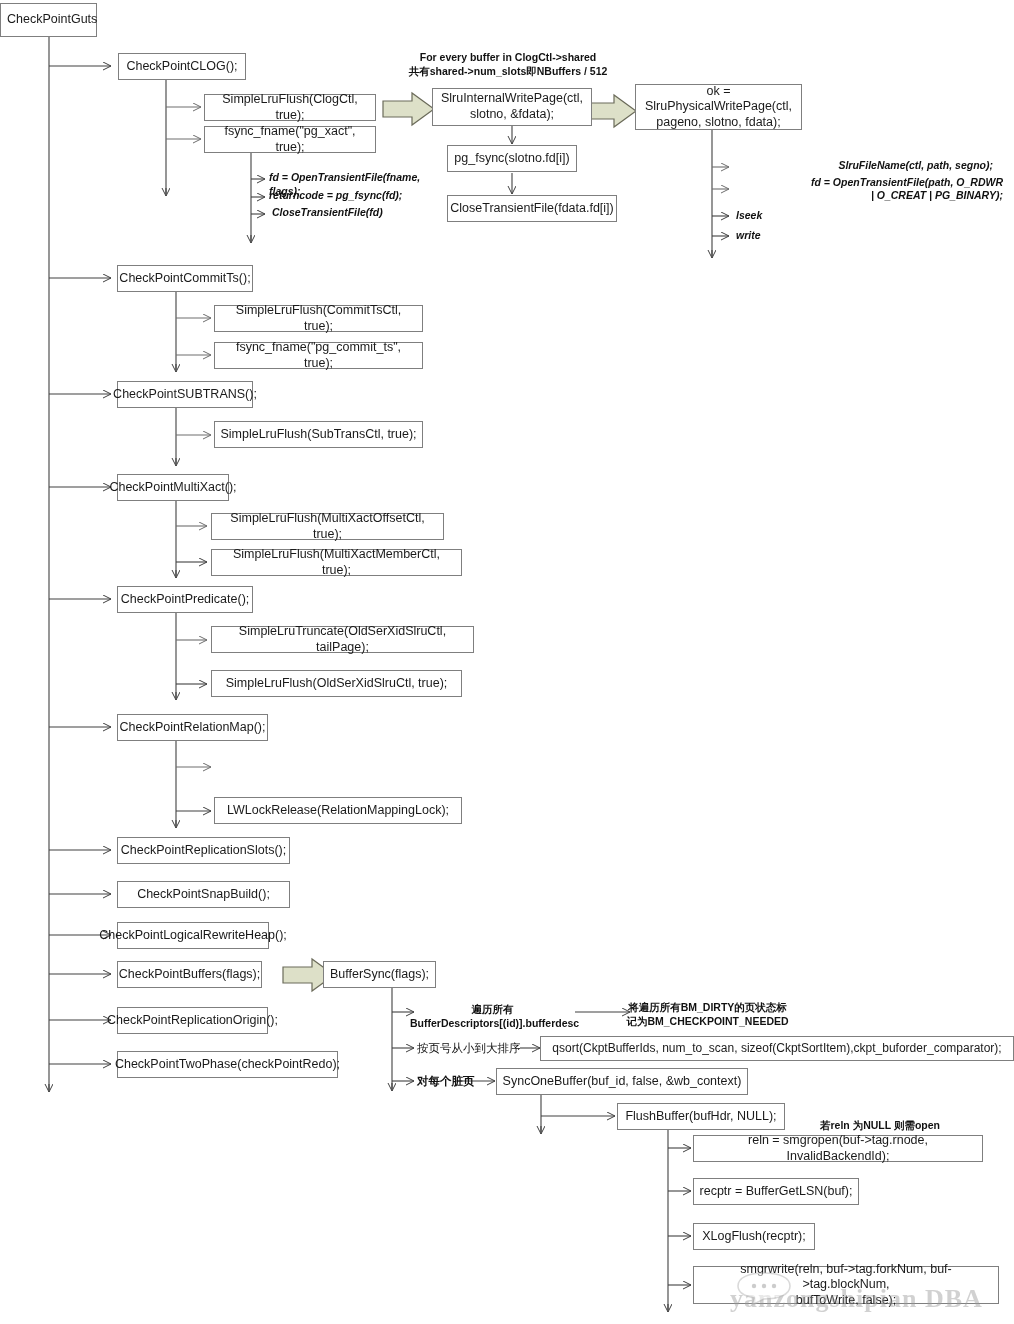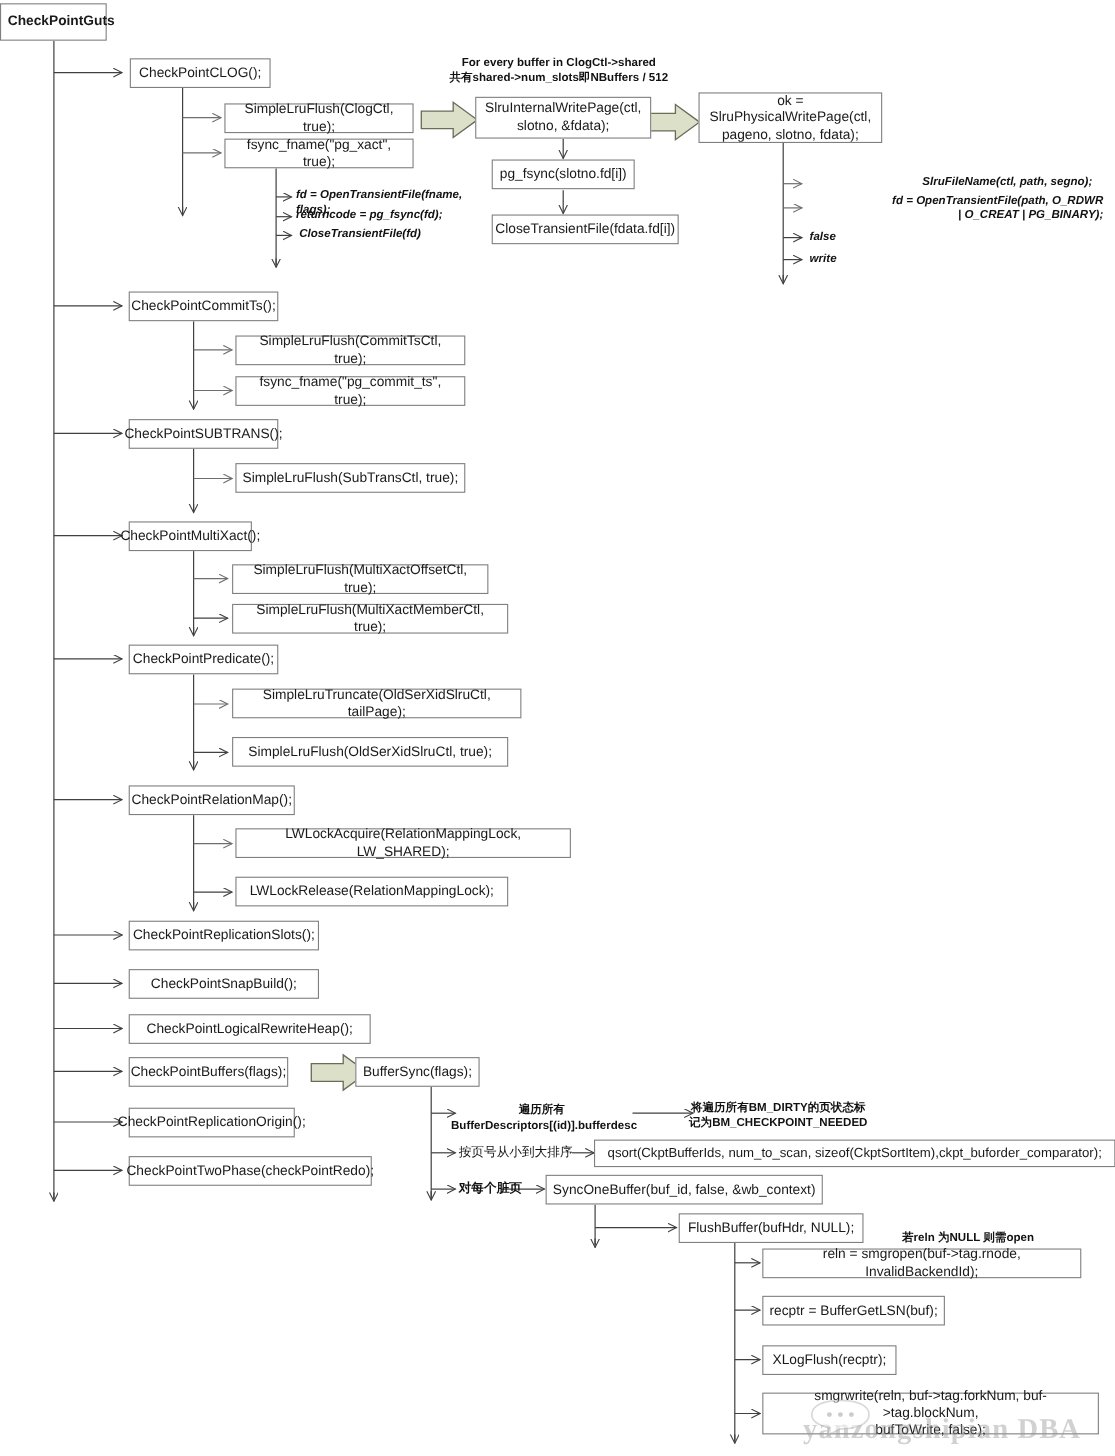--- a/index.html
+++ b/index.html
@@ -1,21 +1,21 @@
 <!DOCTYPE html>
 <html><head>
 <meta charset="utf-8">
 <style>
   html,body{margin:0;padding:0;background:#ffffff;}
   body{font-family:"Liberation Sans","DejaVu Sans",sans-serif;}
   #canvas{position:relative;width:1014px;height:1324px;background:#fff;overflow:hidden;}
   .box{position:absolute;box-sizing:border-box;border:1px solid #7f7f7f;background:#fff;
        display:flex;align-items:center;justify-content:center;text-align:center;
        font-size:12.5px;color:#1a1a1a;line-height:1.25;padding:2px 5px;white-space:pre-line;}
-  .box.root{font-size:12.5px;font-weight:bold;}
+  .box.root{font-size:12.5px;}
   .note{position:absolute;font-size:10.5px;font-weight:bold;font-style:italic;color:#111;
         line-height:1.3;text-align:center;white-space:pre-line;}
   .note.cn{font-style:normal;}
   .note.mix{font-style:normal;}
   svg.wires{position:absolute;left:0;top:0;width:1014px;height:1324px;pointer-events:none;}
   .fatarrow{position:absolute;}
   .wm{position:absolute;opacity:.45;pointer-events:none;
       font-size:26px;font-weight:bold;color:#9a9a9a;letter-spacing:1px;
       font-family:"Liberation Serif",serif;margin-top:19px;}
 </style>
@@ -134,21 +134,21 @@
   <div class="box root" style="left:0;top:3px;width:97px;height:34px;justify-content:flex-start;padding-left:6px">CheckPointGuts</div>
 
   <div class="box" style="left:118px;top:53px;width:128px;height:27px">CheckPointCLOG();</div>
   <div class="box" style="left:117px;top:265px;width:136px;height:27px">CheckPointCommitTs();</div>
   <div class="box" style="left:117px;top:381px;width:136px;height:27px">CheckPointSUBTRANS();</div>
   <div class="box" style="left:117px;top:474px;width:112px;height:27px">CheckPointMultiXact();</div>
   <div class="box" style="left:117px;top:586px;width:136px;height:27px">CheckPointPredicate();</div>
   <div class="box" style="left:117px;top:714px;width:151px;height:27px">CheckPointRelationMap();</div>
   <div class="box" style="left:117px;top:837px;width:173px;height:27px">CheckPointReplicationSlots();</div>
   <div class="box" style="left:117px;top:881px;width:173px;height:27px">CheckPointSnapBuild();</div>
-  <div class="box" style="left:117px;top:922px;width:220px;height:27px">CheckPointLogicalRewriteHeap();</div>
+  <div class="box" style="left:117px;top:922px;width:152px;height:27px">CheckPointLogicalRewriteHeap();</div>
   <div class="box" style="left:117px;top:961px;width:145px;height:27px">CheckPointBuffers(flags);</div>
   <div class="box" style="left:117px;top:1007px;width:151px;height:27px">CheckPointReplicationOrigin();</div>
   <div class="box" style="left:117px;top:1051px;width:221px;height:27px">CheckPointTwoPhase(checkPointRedo);</div>
 
   <div class="box" style="left:204px;top:94px;width:172px;height:27px">SimpleLruFlush(ClogCtl, true);</div>
   <div class="box" style="left:204px;top:126px;width:172px;height:27px">fsync_fname("pg_xact", true);</div>
 
   <div class="note" style="left:269px;top:171px;width:180px;text-align:left">fd = OpenTransientFile(fname, flags);</div>
   <div class="note" style="left:269px;top:189px;width:180px;text-align:left">returncode = pg_fsync(fd);</div>
   <div class="note" style="left:272px;top:206px;width:180px;text-align:left">CloseTransientFile(fd)</div>
@@ -160,35 +160,34 @@
 slotno, &amp;fdata);</div>
   <div class="box" style="left:447px;top:145px;width:130px;height:27px">pg_fsync(slotno.fd[i])</div>
   <div class="box" style="left:447px;top:195px;width:170px;height:27px">CloseTransientFile(fdata.fd[i])</div>
 
   <div class="box" style="left:635px;top:84px;width:167px;height:46px">ok =
 SlruPhysicalWritePage(ctl,
 pageno, slotno, fdata);</div>
   <div class="note" style="left:733px;top:159px;width:260px;text-align:right">SlruFileName(ctl, path, segno);</div>
   <div class="note" style="left:733px;top:176px;width:270px;text-align:right;line-height:1.25">fd = OpenTransientFile(path, O_RDWR
 | O_CREAT | PG_BINARY);</div>
-  <div class="note" style="left:736px;top:209px;width:100px;text-align:left">false</div>
+  <div class="note" style="left:736px;top:209px;width:100px;text-align:left">lseek</div>
   <div class="note" style="left:736px;top:229px;width:100px;text-align:left">write</div>
 
   <div class="box" style="left:214px;top:305px;width:209px;height:27px">SimpleLruFlush(CommitTsCtl, true);</div>
   <div class="box" style="left:214px;top:342px;width:209px;height:27px">fsync_fname("pg_commit_ts", true);</div>
 
   <div class="box" style="left:214px;top:421px;width:209px;height:27px">SimpleLruFlush(SubTransCtl, true);</div>
 
   <div class="box" style="left:211px;top:513px;width:233px;height:27px">SimpleLruFlush(MultiXactOffsetCtl, true);</div>
   <div class="box" style="left:211px;top:549px;width:251px;height:27px">SimpleLruFlush(MultiXactMemberCtl, true);</div>
 
   <div class="box" style="left:211px;top:626px;width:263px;height:27px">SimpleLruTruncate(OldSerXidSlruCtl, tailPage);</div>
   <div class="box" style="left:211px;top:670px;width:251px;height:27px">SimpleLruFlush(OldSerXidSlruCtl, true);</div>
 
-  <div class="box" style="left:214px;top:753px;width:305px;height:27px">LWLockAcquire(RelationMappingLock, LW_SHARED);</div>
   <div class="box" style="left:214px;top:797px;width:248px;height:27px">LWLockRelease(RelationMappingLock);</div>
 
   <div class="box" style="left:323px;top:961px;width:113px;height:27px">BufferSync(flags);</div>
 
   <div class="note mix" style="left:410px;top:1003px;width:165px">遍历所有
 BufferDescriptors[(id)].bufferdesc</div>
   <div class="note mix" style="left:600px;top:1001px;width:215px">将遍历所有BM_DIRTY的页状态标
 记为BM_CHECKPOINT_NEEDED</div>
 
   <div class="note cn" style="left:417px;top:1041px;width:105px;text-align:left;font-weight:normal;font-size:11.5px">按页号从小到大排序</div>

